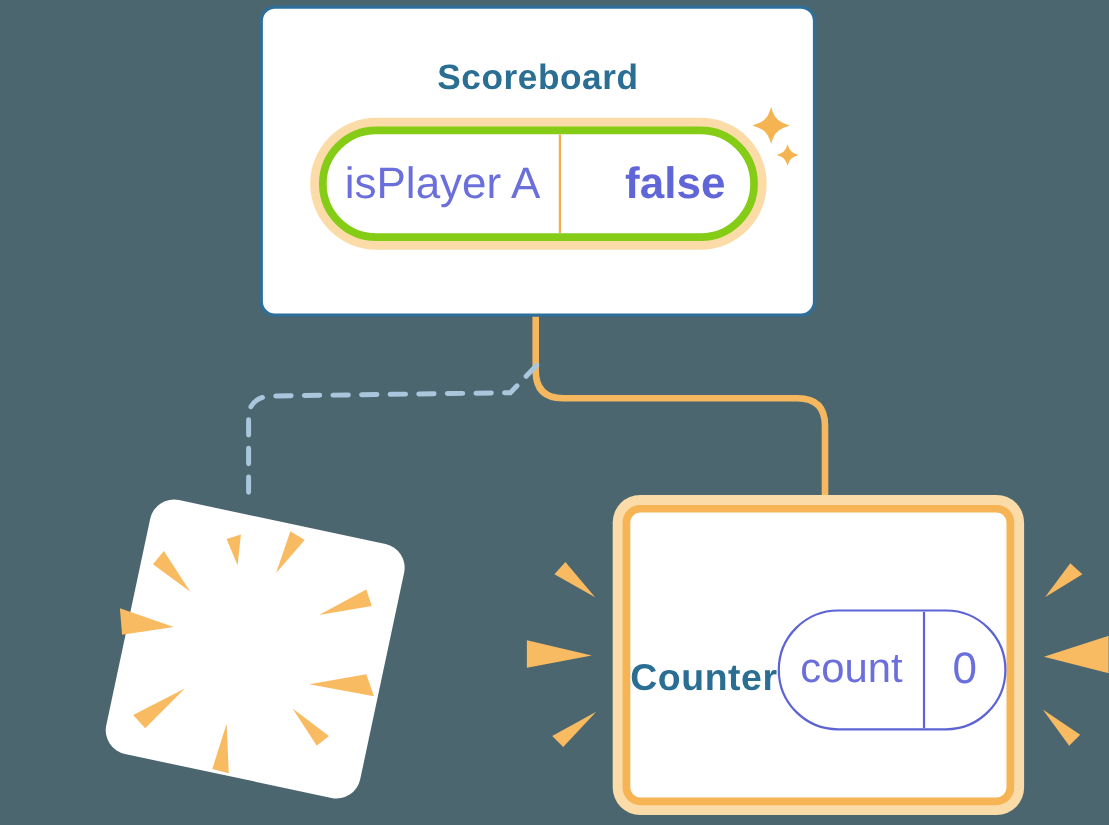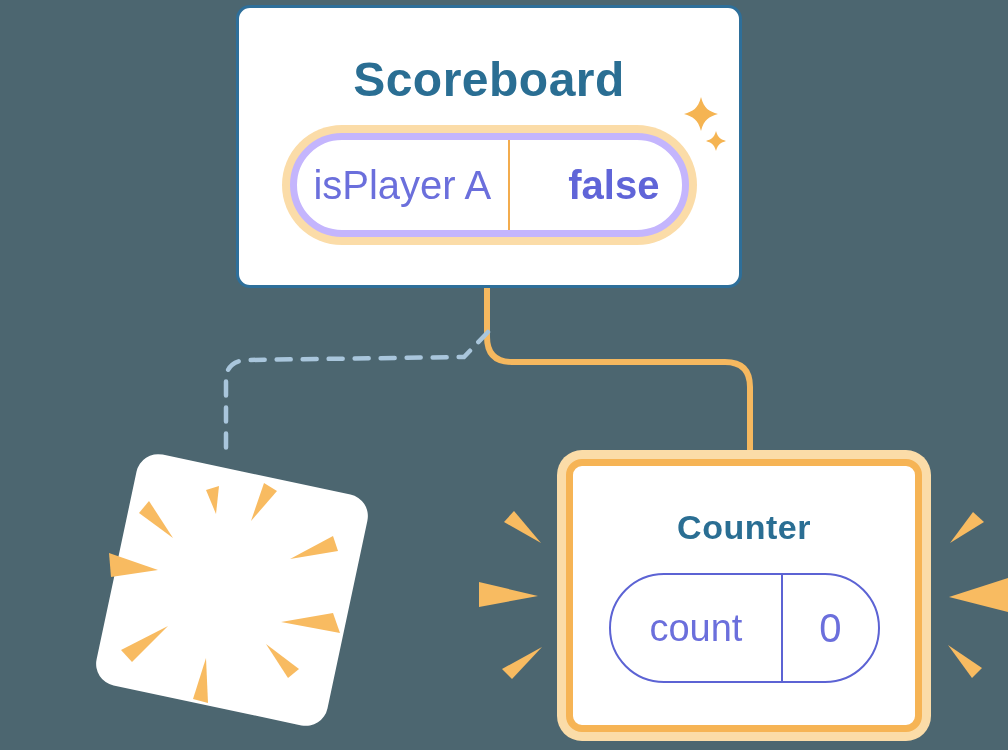--- a/index.html
+++ b/index.html
@@ -15,44 +15,44 @@
   .layer-top{z-index:3;}
 
   
   .score-card{
     position:absolute;left:236px;top:5px;width:506px;height:283px;
     box-sizing:border-box;background:#ffffff;
     border:3px solid #2E6F9A;border-radius:14px;
     z-index:2;display:flex;flex-direction:column;align-items:center;
   }
   .card-title{
-    color:#2A6E93;font-size:48px;font-weight:600;letter-spacing:.5px;
+    color:#2A6E93;font-size:32px;font-weight:600;letter-spacing:.5px;
   }
   .score-card .card-title{margin-top:44px;}
 
   .state-pill{
     box-sizing:border-box;background:#ffffff;
-    border:7px solid #c4b5fd;border-radius:70px;
+    border:7px solid #84cc16;border-radius:70px;
     box-shadow:0 0 0 8px #FBDCA8;
     display:flex;align-items:stretch;overflow:hidden;
   }
   .score-pill{width:399px;height:104px;margin-top:26px;}
   .pill-cell{display:flex;align-items:center;justify-content:center;}
   .score-pill .pill-label-cell{width:61%;border-right:2px solid #F3AC4E;}
   .score-pill .pill-value-cell{width:39%;margin-left:36px;}
   .pill-label{color:#6B6FDC;font-size:40px;}
   .pill-value{color:#6065D8;font-size:40px;font-weight:700;}
 
   
   .counter-card{
     position:absolute;left:566px;top:459px;width:356px;height:273px;
     box-sizing:border-box;background:#ffffff;
     border:7px solid #F6B455;border-radius:16px;
     box-shadow:0 0 0 9px #FBDCA8;
-    z-index:2;display:flex;flex-direction:column;align-items:center;
+    z-index:2;display:flex;flex-direction:row;align-items:center;
   }
   .counter-card .card-title{margin-top:42px;font-size:34px;}
   .counter-pill{
     box-sizing:border-box;background:#ffffff;margin-top:26px;
     width:271px;height:110px;
     border:2px solid #5C63D4;border-radius:60px;
     display:flex;align-items:stretch;overflow:hidden;
   }
   .counter-pill .pill-label-cell{width:64.5%;border-right:2px solid #5C63D4;}
   .counter-pill .pill-value-cell{width:35.5%;}

